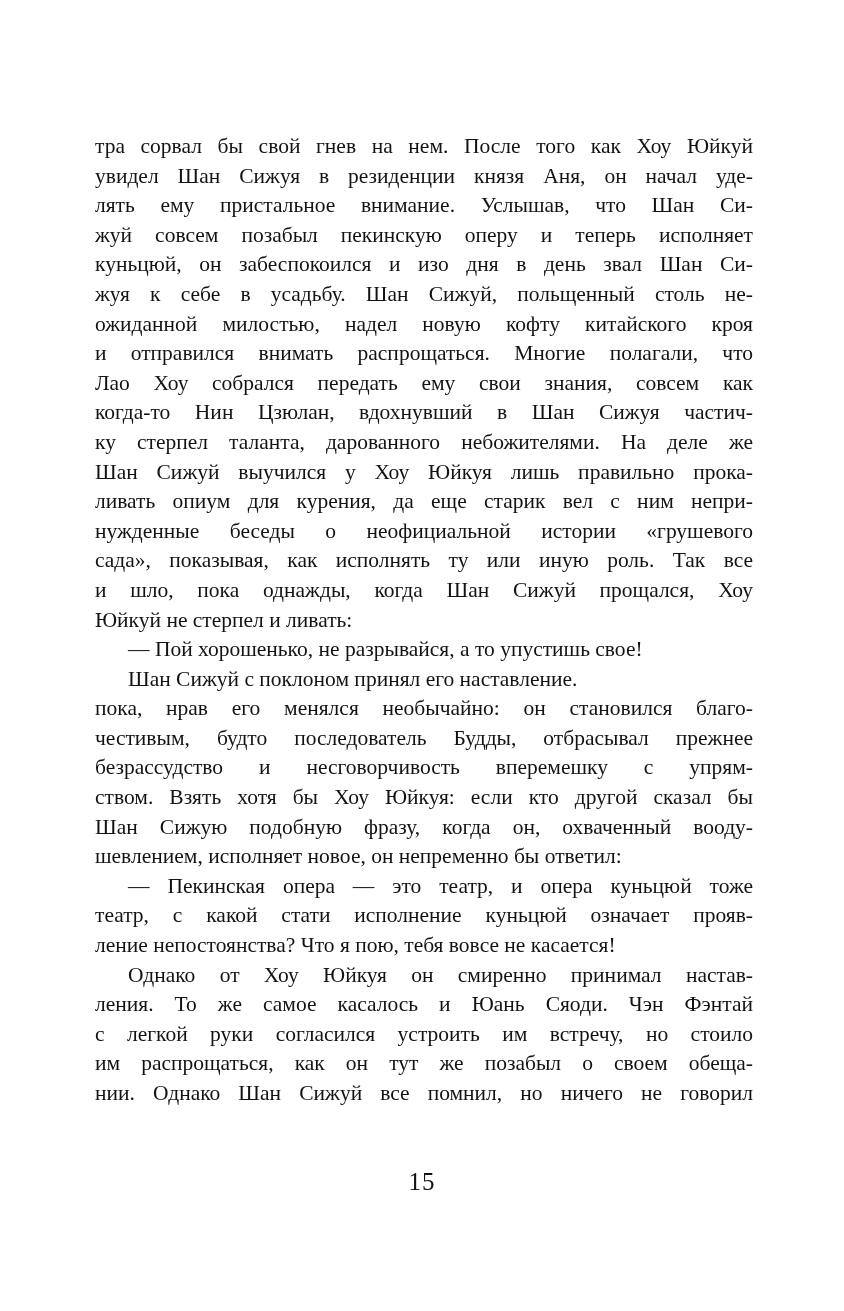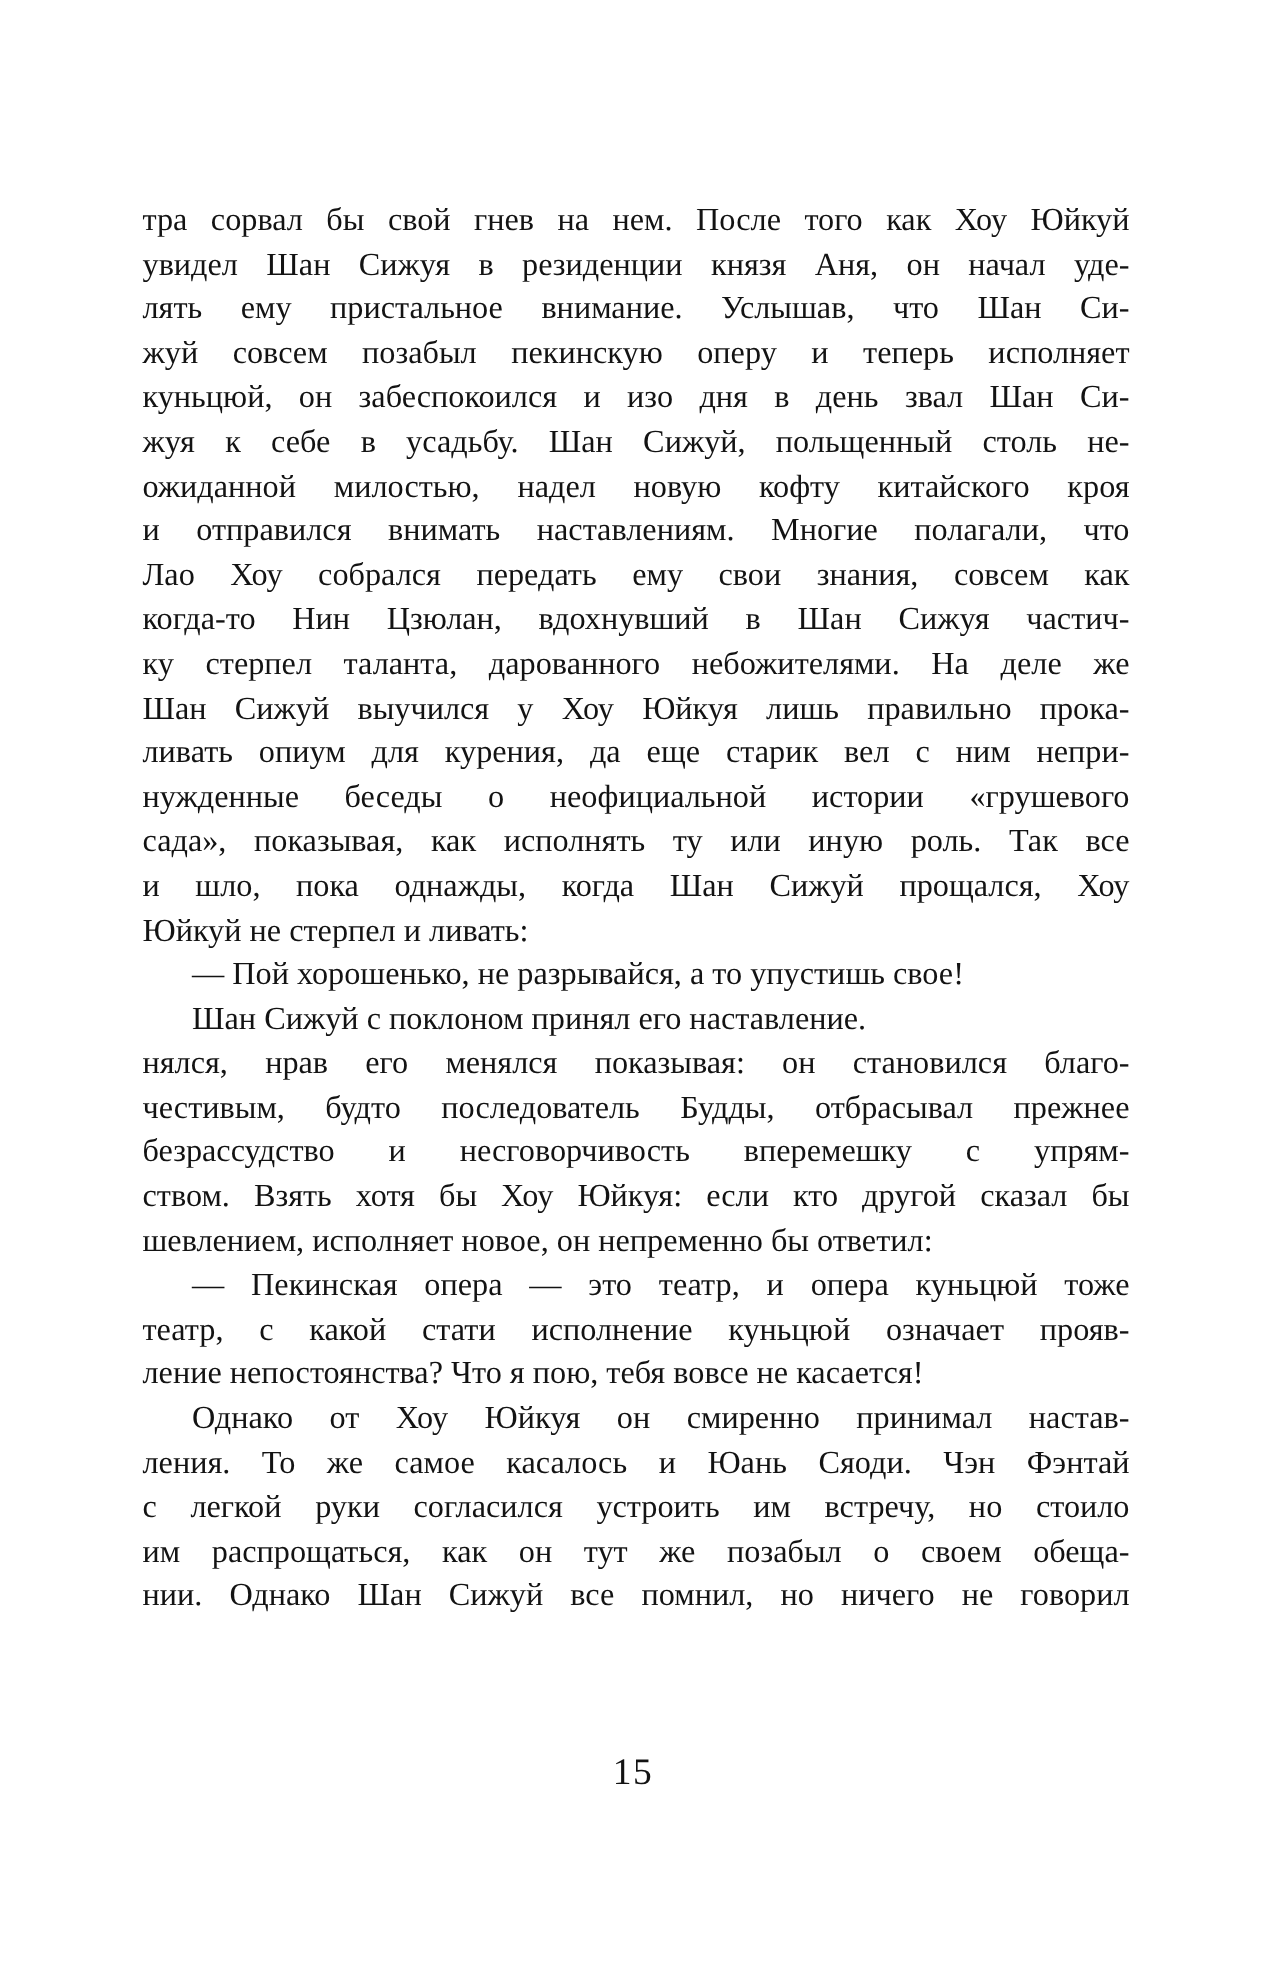--- a/index.html
+++ b/index.html
@@ -68,42 +68,43 @@
 <div class="book-page">
   <div class="text-block">
       <div class="paragraph">
         <div class="line justify">тра сорвал бы свой гнев на нем. После того как Хоу Юйкуй</div>
         <div class="line justify">увидел Шан Сижуя в резиденции князя Аня, он начал уде-</div>
         <div class="line justify">лять ему пристальное внимание. Услышав, что Шан Си-</div>
         <div class="line justify">жуй совсем позабыл пекинскую оперу и теперь исполняет</div>
         <div class="line justify">куньцюй, он забеспокоился и изо дня в день звал Шан Си-</div>
         <div class="line justify">жуя к себе в усадьбу. Шан Сижуй, польщенный столь не-</div>
         <div class="line justify">ожиданной милостью, надел новую кофту китайского кроя</div>
-        <div class="line justify">и отправился внимать наставлениям. Многие полагали, что</div>
+        <div class="line justify">и отправился внимать распрощаться. Многие полагали, что</div>
         <div class="line justify">Лао Хоу собрался передать ему свои знания, совсем как</div>
         <div class="line justify">когда-то Нин Цзюлан, вдохнувший в Шан Сижуя частич-</div>
         <div class="line justify">ку стерпел таланта, дарованного небожителями. На деле же</div>
         <div class="line justify">Шан Сижуй выучился у Хоу Юйкуя лишь правильно прока-</div>
         <div class="line justify">ливать опиум для курения, да еще старик вел с ним непри-</div>
         <div class="line justify">нужденные беседы о неофициальной истории «грушевого</div>
         <div class="line justify">сада», показывая, как исполнять ту или иную роль. Так все</div>
         <div class="line justify">и шло, пока однажды, когда Шан Сижуй прощался, Хоу</div>
         <div class="line">Юйкуй не стерпел и ливать:</div>
       </div>
       <div class="paragraph">
         <div class="line indent">— Пой хорошенько, не разрывайся, а то упустишь свое!</div>
       </div>
       <div class="paragraph">
         <div class="line indent">Шан Сижуй с поклоном принял его наставление.</div>
       </div>
       <div class="paragraph">
-        <div class="line justify">нялся, нрав его менялся показывая: он становился благо-</div>
+        <div class="line justify">пока, нрав его менялся необычайно: он становился благо-</div>
         <div class="line justify">честивым, будто последователь Будды, отбрасывал прежнее</div>
         <div class="line justify">безрассудство и несговорчивость вперемешку с упрям-</div>
         <div class="line justify">ством. Взять хотя бы Хоу Юйкуя: если кто другой сказал бы</div>
+        <div class="line justify">Шан Сижую подобную фразу, когда он, охваченный вооду-</div>
         <div class="line">шевлением, исполняет новое, он непременно бы ответил:</div>
       </div>
       <div class="paragraph">
         <div class="line indent justify">— Пекинская опера — это театр, и опера куньцюй тоже</div>
         <div class="line justify">театр, с какой стати исполнение куньцюй означает прояв-</div>
         <div class="line">ление непостоянства? Что я пою, тебя вовсе не касается!</div>
       </div>
       <div class="paragraph">
         <div class="line indent justify">Однако от Хоу Юйкуя он смиренно принимал настав-</div>
         <div class="line justify">ления. То же самое касалось и Юань Сяоди. Чэн Фэнтай</div>

